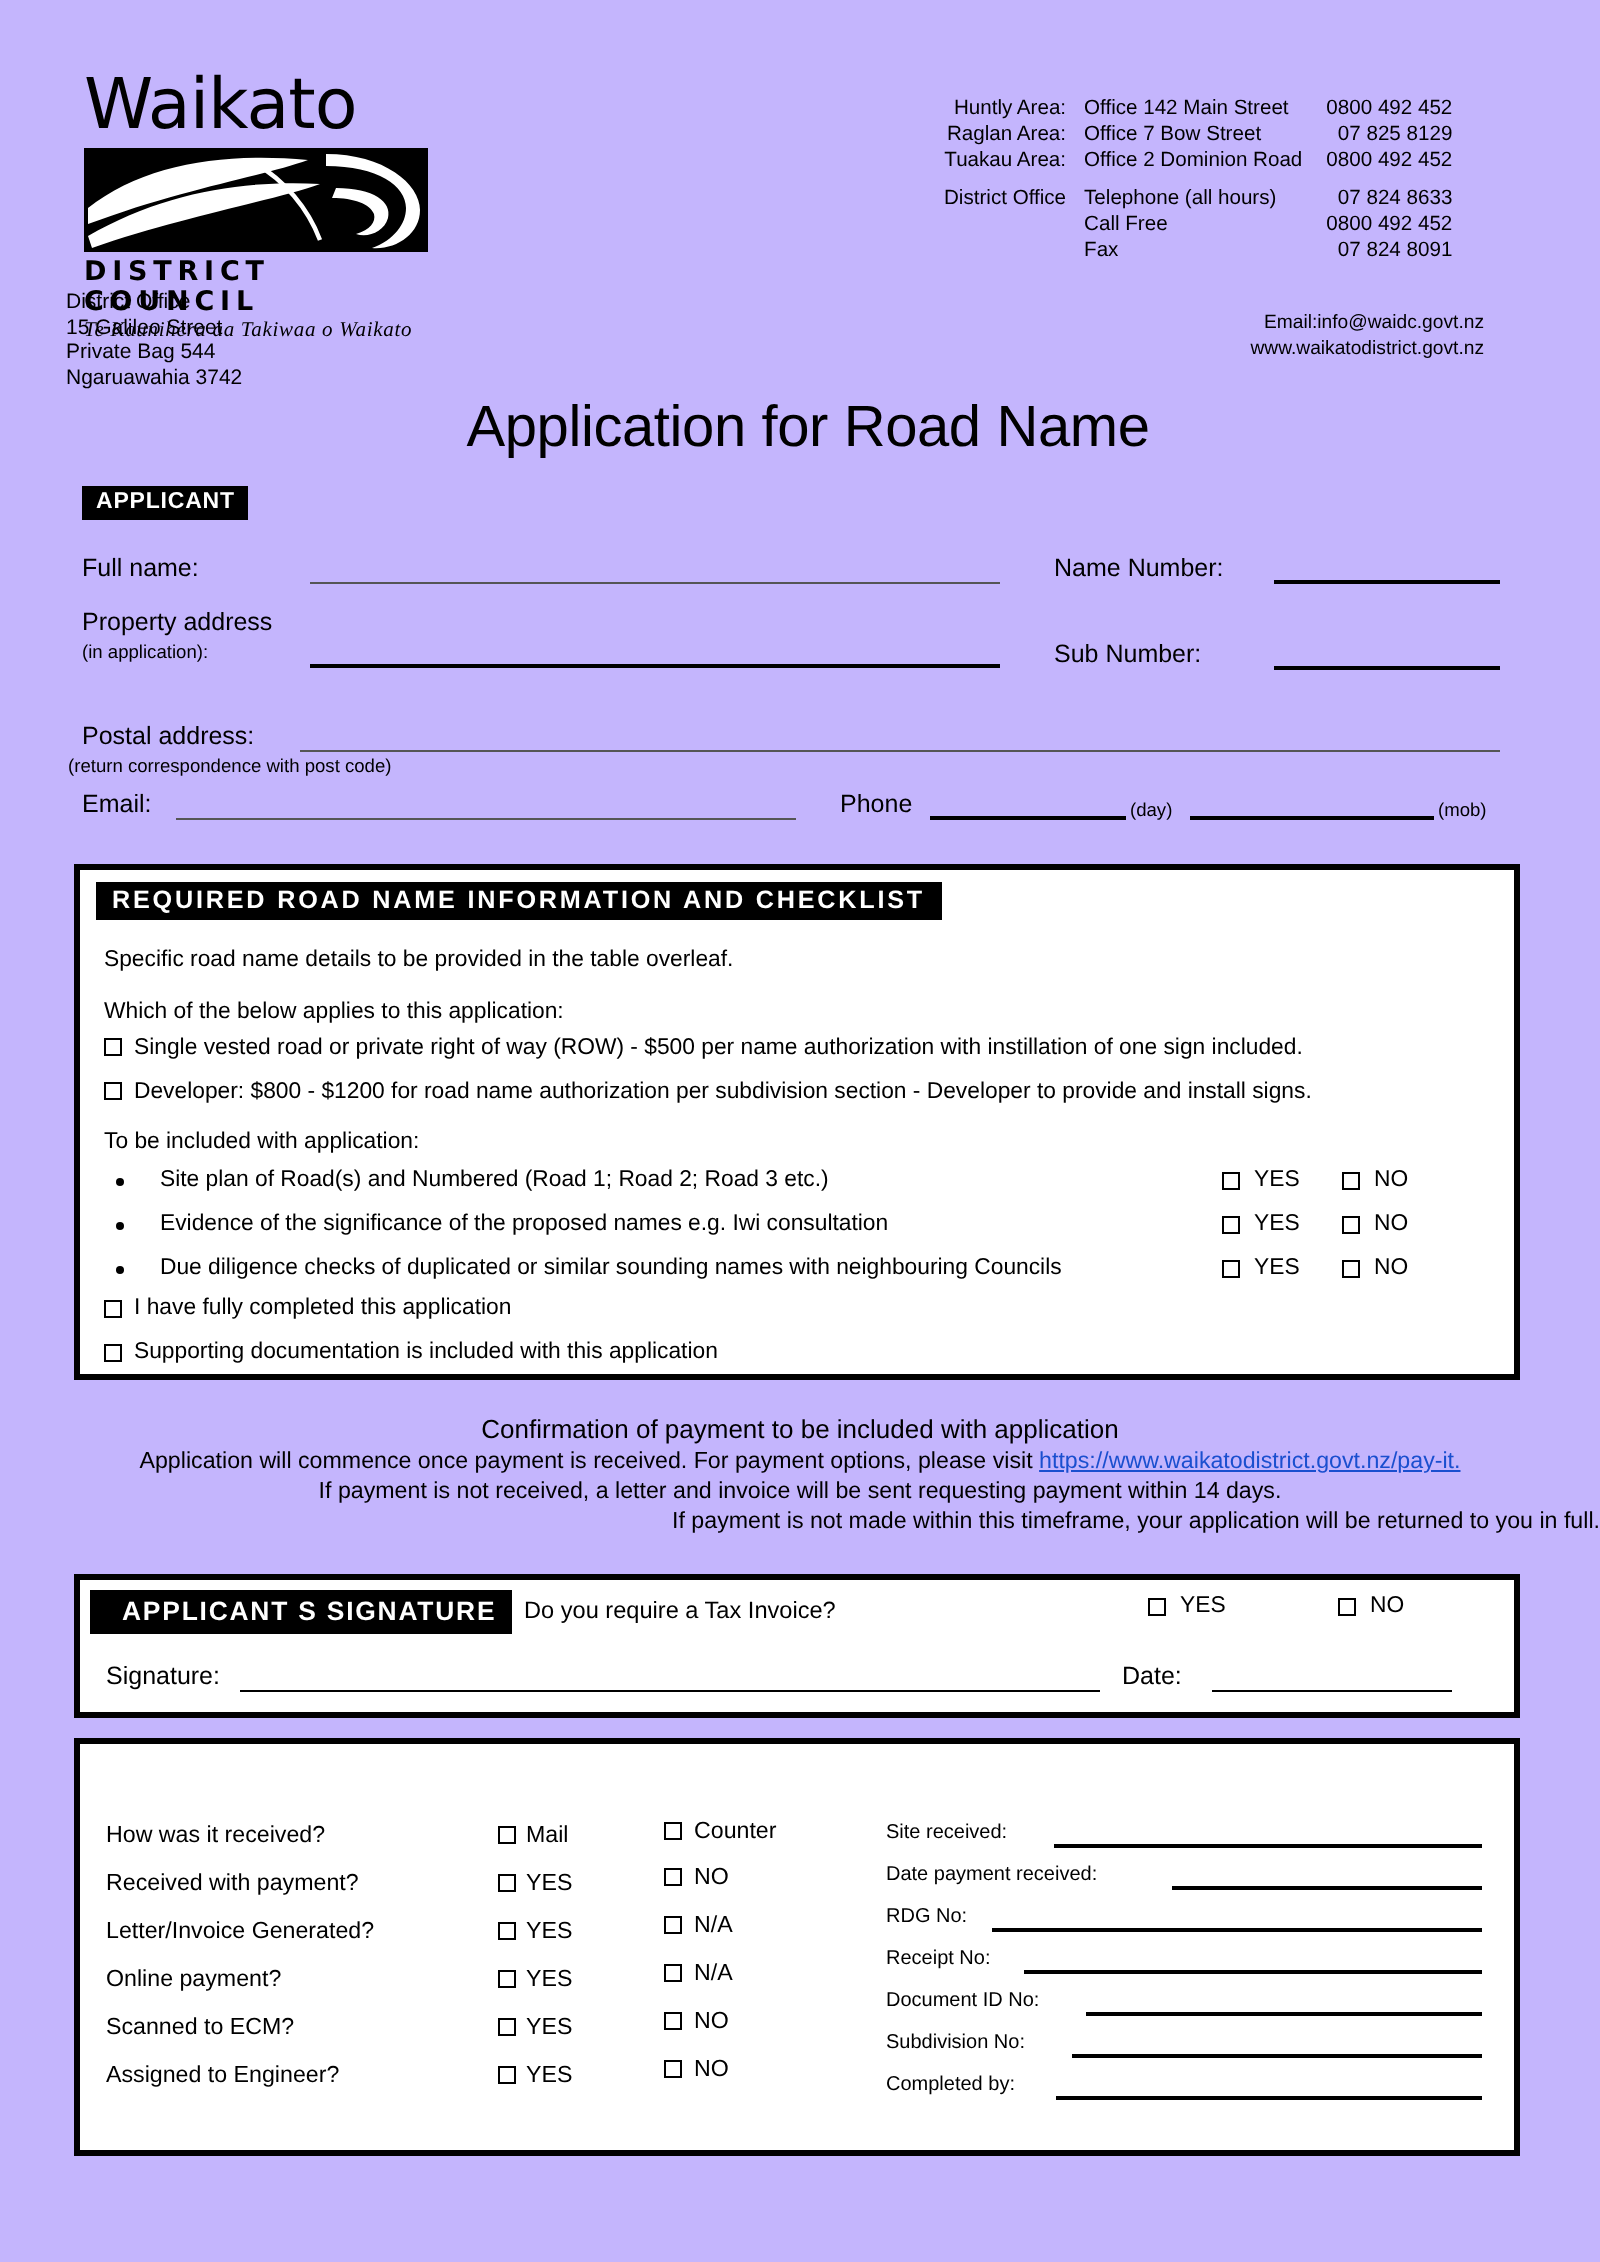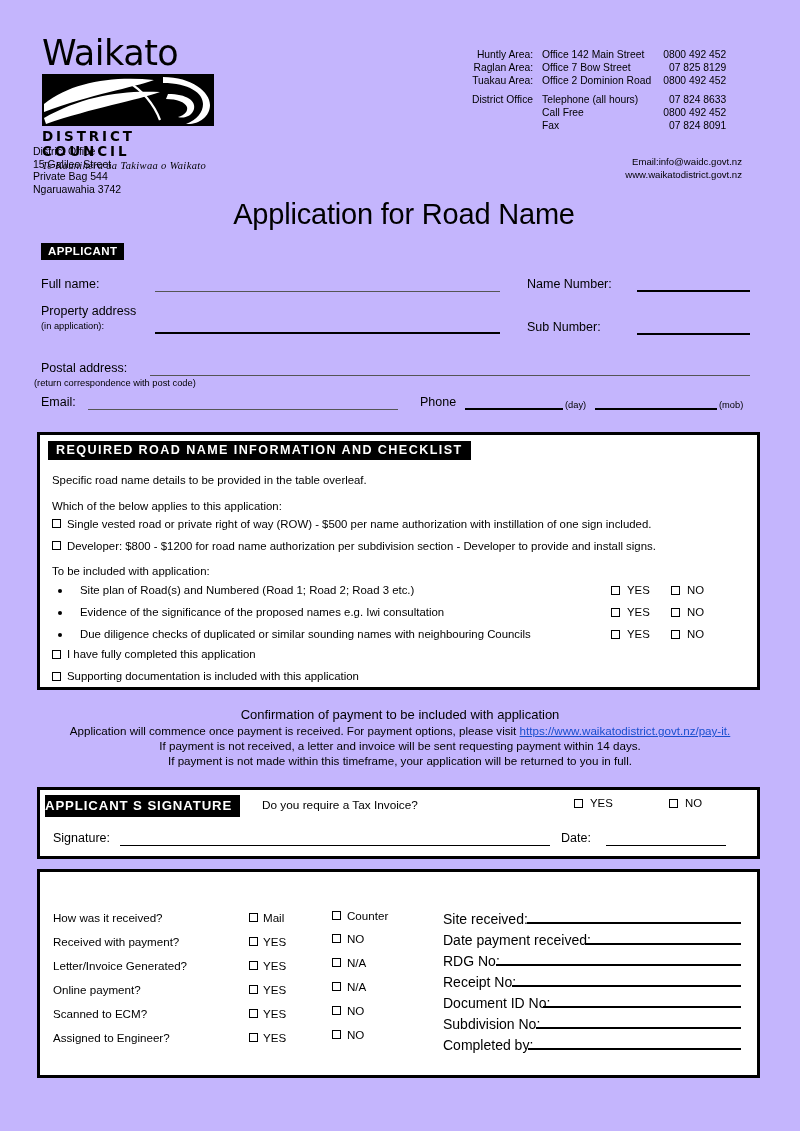--- a/index.html
+++ b/index.html
@@ -192,31 +192,31 @@
     left: 0; right: 0;
     text-align: center;
     font-size: 11.6px;
   }
   .pay-title {
     top: 707px;
     font-size: 13px;
   }
   .pay-l1 { top: 724px; }
   .pay-l2 { top: 739px; }
-  .pay-l3 { top: 754px; }
+  .pay-l3 { top: 754px; text-align: right; }
   .paylink {
     color: #1a4fcf;
     text-decoration: underline;
   }
 
   .chip-sig {
     position: absolute;
     left: 45px;
     top: 795px;
-    padding: 3px 8px 4px 0;
+    padding: 3px 8px 4px 16px;
     font-size: 13.2px;
     letter-spacing: 0.9px;
   }
 
   .chip-office {
     position: absolute;
     left: 37px;
     top: 869px;
     width: 221px;
     height: 26px;
@@ -228,21 +228,21 @@
     box-sizing: border-box;
   }
 
   .ou-label {
     position: absolute;
     font-size: 11.6px;
     white-space: nowrap;
   }
   .ou-right {
     position: absolute;
-    font-size: 14px;
+    font-size: 10px;
     white-space: nowrap;
   }
 </style>
 </head>
 <body>
 
 <div class="page">
 
   <div class="logo-wrap">
     <div class="logo-word">Waikato</div>

